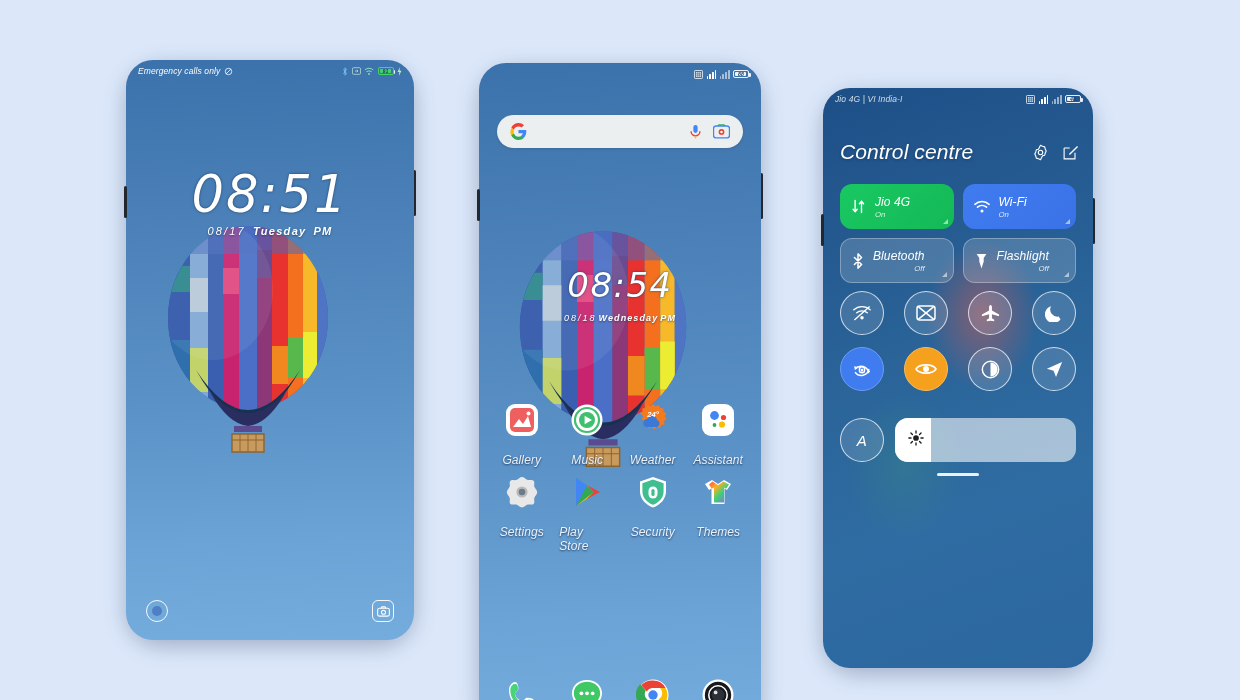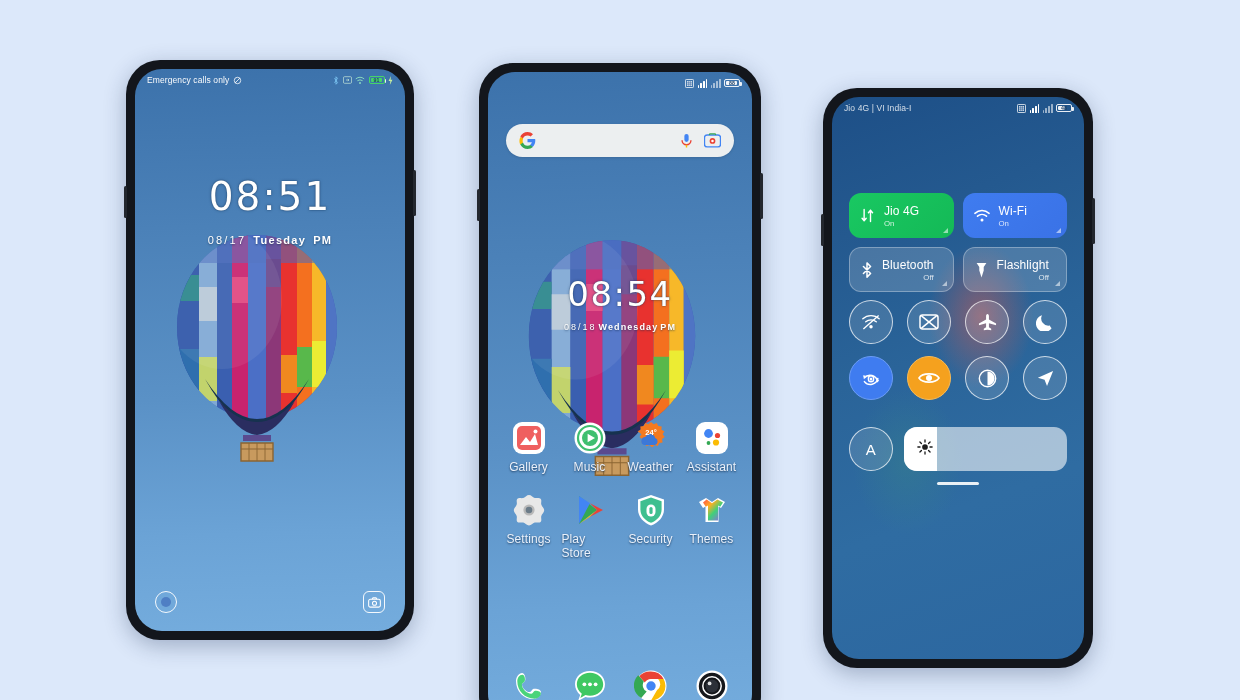--- a/index.html
+++ b/index.html
@@ -10,21 +10,22 @@
     overflow: hidden;
   }
   .stage { position: relative; width: 1240px; height: 700px; }
 
   
   .phone {
     position: absolute;
     background: #13161c;
     border-radius: 34px;
     box-shadow: 0 6px 22px rgba(20,40,80,.30);
-    padding: 9px;
+    padding: 0;
+    font-style: italic;
   }
   .phone::before { 
     content: ""; position: absolute; right: -2px; top: 110px;
     width: 3px; height: 46px; background: #23272e; border-radius: 2px;
   }
   .phone::after {
     content: ""; position: absolute; left: -2px; top: 126px;
     width: 3px; height: 32px; background: #23272e; border-radius: 2px;
   }
   .screen {
@@ -81,21 +82,21 @@
     width:1.6px; height:3.6px; background: rgba(255,255,255,.9); border-radius:0 1px 1px 0; }
   .batt .fill { position:absolute; left:1px; top:1px; bottom:1px; border-radius:1px; background:#fff; }
   .batt.green { border-color:#46d46a; }
   .batt.green .fill { background:#46d46a; }
   .batt .num { position:absolute; inset:0; font-size:5.2px; line-height:6.5px;
     text-align:center; color:#1d3f66; font-weight:700; }
 
   
   .lock-clock {
     position: absolute; left: 0; right: 0; top: 105px; text-align: center;
-    color: #fff; font-size: 39px; font-weight: 400; letter-spacing: 2px;
+    color: #fff; font-size: 51px; font-weight: 400; letter-spacing: 2px;
     font-family: "DejaVu Sans", sans-serif;
     text-shadow: 0 0 1px #1b3e64, 0 0 3px rgba(20,45,80,.55);
   }
   .lock-date {
     position: absolute; left: 0; right: 0; top: 165px; text-align: center;
     color: #fff; font-size: 11px; font-weight: 700; letter-spacing: 1.3px;
     text-shadow: 0 1px 2px rgba(18,44,76,.6);
     display:flex; justify-content:center; gap:7px;
   }
   .lock-date .dnum { letter-spacing: 2.2px; font-weight: 500; }
@@ -126,21 +127,21 @@
   .home-date {
     position:absolute; left:0; right:0; top: 250px; text-align:left;
     color:#fff; font-size: 9px; font-weight:700; letter-spacing:1.1px;
     text-shadow: 0 1px 2px rgba(18,44,76,.6);
     display:flex; justify-content:center; gap:2px;
   }
   .home-date .dnum { letter-spacing: 2px; font-weight:500; }
 
   .appgrid { position:absolute; left: 10px; right: 10px; }
   .approw { display:flex; justify-content: space-around; }
-  .app { width: 56px; display:flex; flex-direction:column; align-items:center; gap:5px;margin-top:9px; }
+  .app { width: 56px; display:flex; flex-direction:column; align-items:center; gap:16px; }
   .app .ibox { width: 34px; height: 34px; position:relative; }
   .app .lbl { font-size: 12px; color:#eaf1fb; text-shadow: 0 1px 2px rgba(10,35,65,.75); letter-spacing:.1px; }
 
   .dock { position:absolute; left:10px; right:10px; bottom: 18px; }
   .dock .approw .ibox { width: 34px; height: 34px; }
 
   
   .cc-head {
     position:absolute; left: 17px; right: 14px; top: 52px;
     display:flex; align-items:center; justify-content:space-between;
@@ -593,20 +594,34 @@
               <i></i>
               <i></i>
             </span>
           <span class="batt">
             <span class="fill" style="width:7px;opacity:.92"></span>
             <span class="num">48</span>
           </span>
         </div>
       </div>
 
+      <div class="cc-head">
+        <div class="cc-title">Control centre</div>
+        <div class="cc-head-icons">
+          <svg width="17" height="17" viewBox="0 0 20 20">
+            <path d="M10 1.6 l2.4 1.1 2.5.7.7 2.5 1.1 2.4-1.1 2.4-.7 2.5-2.5.7L10 18.4l-2.4-1.1-2.5-.7-.7-2.5L3.3 11.7 4.4 9.3l.7-2.5 2.5-.7Z" fill="none" stroke="#fff" stroke-width="1.3" stroke-linejoin="round"></path>
+            <circle cx="10" cy="10" r="2.6" fill="none" stroke="#fff" stroke-width="1.3"></circle>
+          </svg>
+          <svg width="16" height="16" viewBox="0 0 20 20">
+            <path d="M1.4 5 v13.6 h13.6 V11" fill="none" stroke="#fff" stroke-width="1.4"></path>
+            <path d="M1.4 5 h7" fill="none" stroke="#fff" stroke-width="1.4"></path>
+            <path d="M7.4 12.6 L17.6 2.4 l1.2 1.2 L8.6 13.8 Z" fill="#fff"></path>
+          </svg>
+        </div>
+      </div>
 
       <div class="cc-tiles">
         <div class="tile on-green">
           <svg width="15" height="15" viewBox="0 0 16 16">
             <path d="M4.4 1.6 v11 M4.4 13.6 L2.2 11 M4.4 13.6 L6.6 11" stroke="#fff" stroke-width="1.5" fill="none" stroke-linecap="round"></path>
             <path d="M11.2 14.4 v-11 M11.2 2.4 L9 5 M11.2 2.4 L13.4 5" stroke="#fff" stroke-width="1.5" fill="none" stroke-linecap="round"></path>
           </svg>
           <div class="tl">
             <div class="tname">Jio 4G</div>
             <div class="tstate">On</div>

